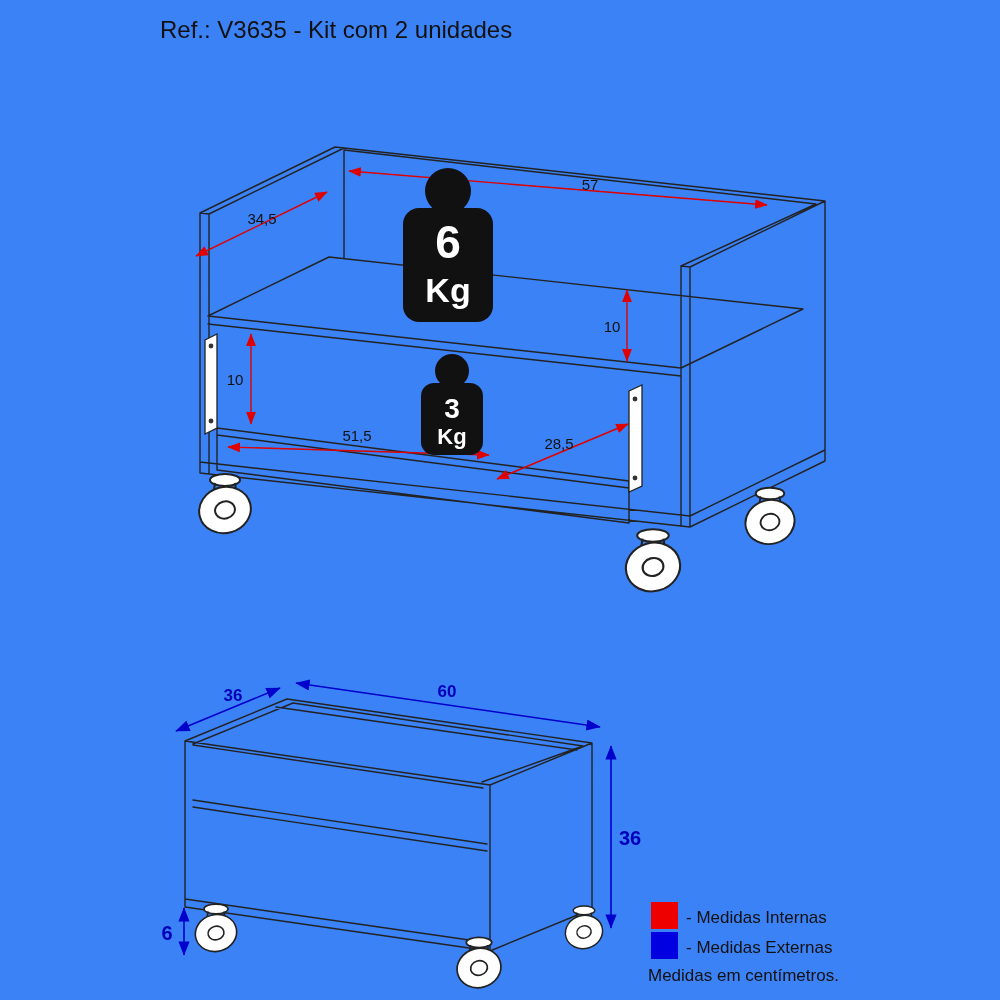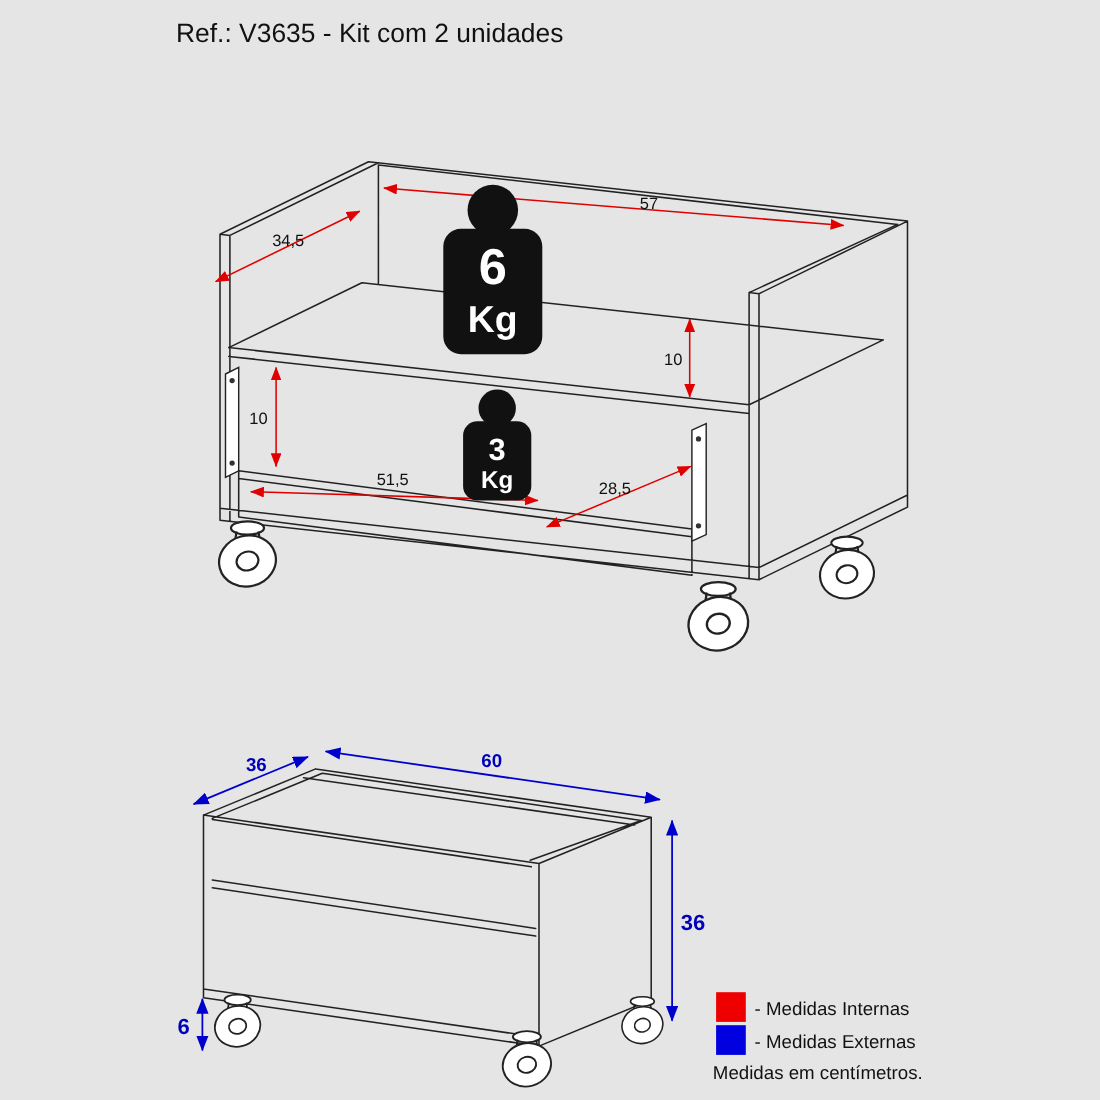--- a/index.html
+++ b/index.html
@@ -1,17 +1,17 @@
 <!DOCTYPE html>
 <html><head>
 <meta charset="utf-8">
 <style>
   html,body{margin:0;padding:0;background:#fff;}
   .page{
-    position:relative;width:1000px;height:1000px;background:#e5e5e5;
+    position:relative;width:1000px;height:1000px;background:#3b82f6;
     font-family:"Liberation Sans", sans-serif;overflow:hidden;
   }
   svg{display:block;}
   .frame{stroke:#222;stroke-width:1.4;fill:none;stroke-linecap:round;stroke-linejoin:round;}
   .rail{fill:#ffffff;stroke:#222;stroke-width:1.3;}
   .screw{fill:#333;stroke:none;}
   .caster-line{stroke:#222;stroke-width:2;fill:#ffffff;}
   .caster-fork{stroke:#222;stroke-width:2;fill:none;}
   .arrow-int{stroke:#e00000;stroke-width:1.4;fill:none;}
   .arrow-ext{stroke:#0000cc;stroke-width:1.6;fill:none;}

